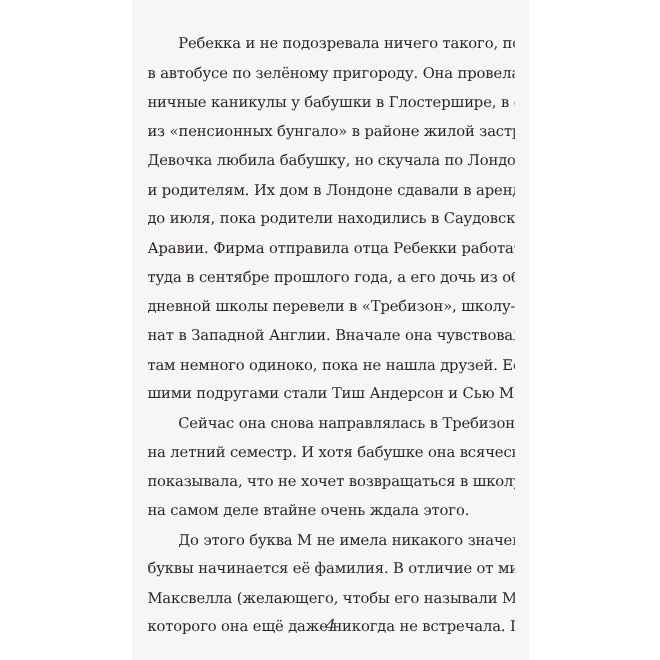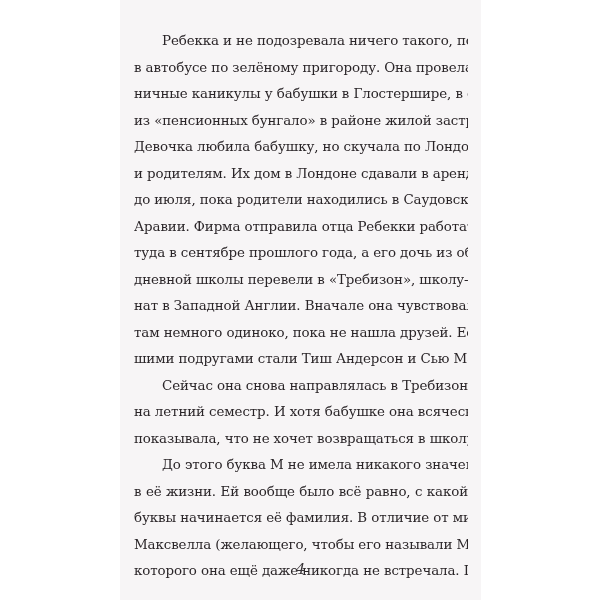--- a/index.html
+++ b/index.html
@@ -36,20 +36,20 @@
       <span class="line">до июля, пока родители находились в Саудовской</span>
       <span class="line">Аравии. Фирма отправила отца Ребекки работать</span>
       <span class="line">туда в сентябре прошлого года, а его дочь из обычной</span>
       <span class="line">дневной школы перевели в «Требизон», школу-интер-</span>
       <span class="line">нат в Западной Англии. Вначале она чувствовала себя</span>
       <span class="line">там немного одиноко, пока не нашла друзей. Её луч-</span>
       <span class="line last">шими подругами стали Тиш Андерсон и Сью Мардох.</span>
       <span class="line indent">Сейчас она снова направлялась в Требизон —</span>
       <span class="line">на летний семестр. И хотя бабушке она всячески</span>
       <span class="line">показывала, что не хочет возвращаться в школу,</span>
+      <span class="line last">на самом деле втайне очень ждала этого.</span>
       <span class="line indent">До этого буква М не имела никакого значения</span>
-      <span class="line">в её жизни. Ей вообще было всё равно, с какой</span>
       <span class="line">буквы начинается её фамилия. В отличие от мистера</span>
       <span class="line">Максвелла (желающего, чтобы его называли Макс),</span>
       <span class="line">которого она ещё даже никогда не встречала. Поэто-</span>
     </div>
   <div class="pagenum">4</div>
 </div>
 
 </body></html>

